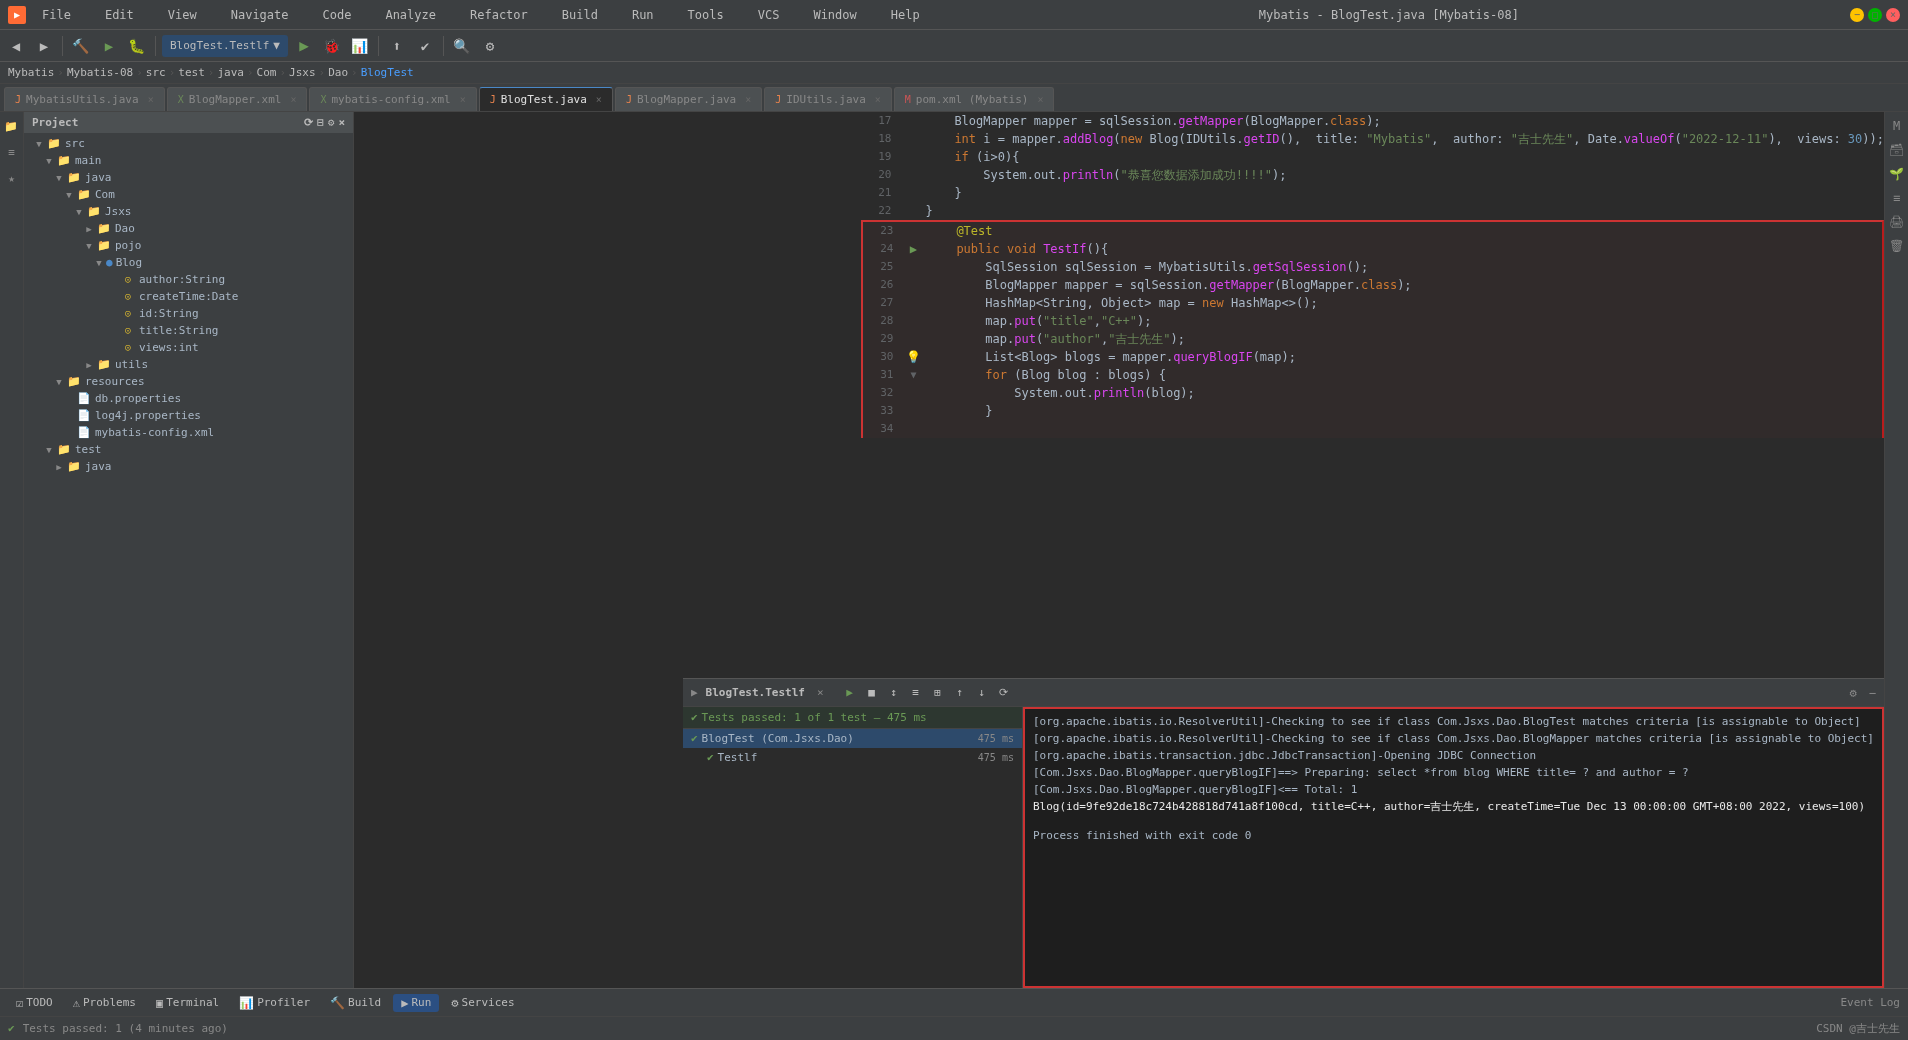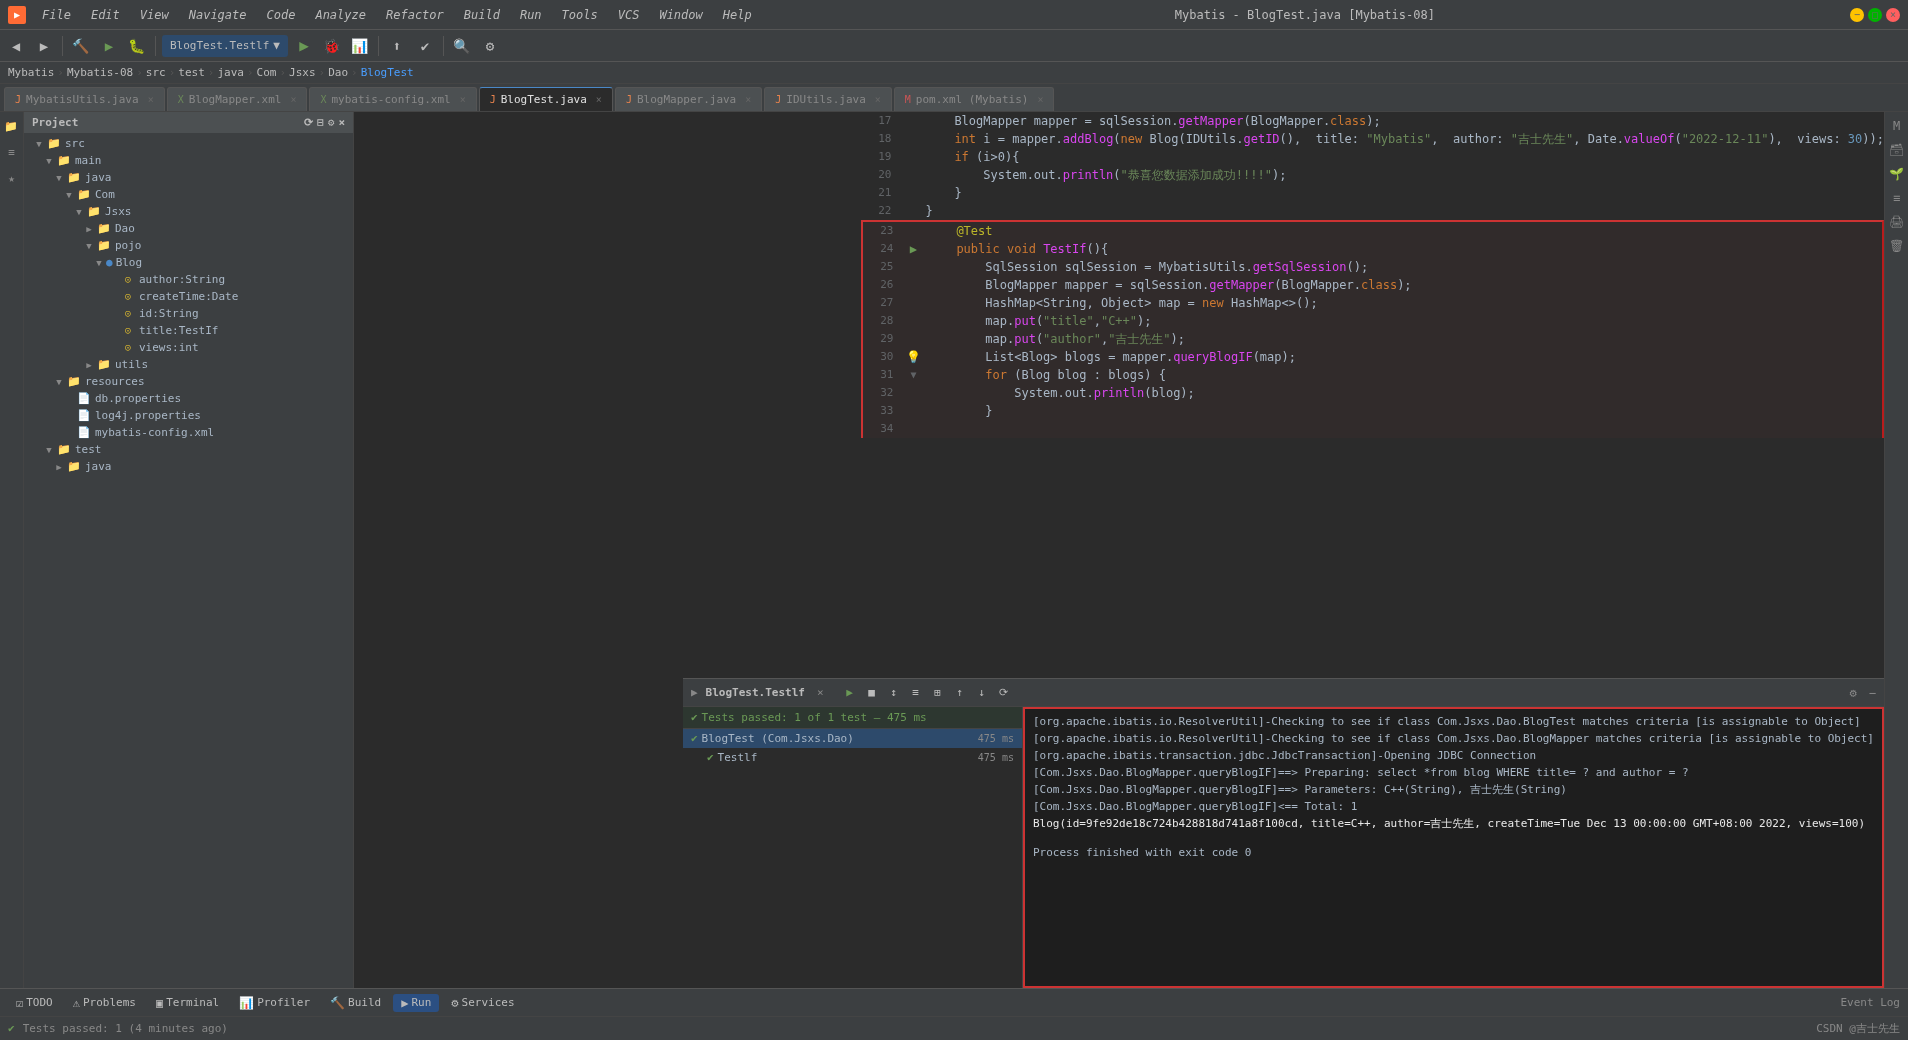--- a/index.html
+++ b/index.html
@@ -1,21 +1,21 @@
 <!DOCTYPE html>
 <html><head>
   <meta charset="utf-8">
   <style>
     * { margin: 0; padding: 0; box-sizing: border-box; }
     body { font-family: 'Consolas', 'Monaco', monospace; background: #2b2b2b; color: #a9b7c6; font-size: 12px; overflow: hidden; width: 1908px; height: 1040px; }
 
     
     #titlebar { background: #3c3f41; height: 30px; display: flex; align-items: center; padding: 0 8px; border-bottom: 1px solid #555; }
     #titlebar .logo { width: 18px; height: 18px; background: #ff6b35; border-radius: 2px; margin-right: 8px; display: flex; align-items: center; justify-content: center; font-size: 10px; color: white; font-weight: bold; }
-    #menubar { display: flex; gap: 4px; font-size: 12px; font-style: italic; }
+    #menubar { display: flex; gap: 18px; font-size: 12px; }
     #menubar span { padding: 2px 8px; cursor: pointer; color: #bbbbbb; }
     #wintitle { flex: 1; text-align: center; font-size: 12px; color: #bbbbbb; }
     .winbuttons { display: flex; gap: 4px; }
     .winbtn { width: 14px; height: 14px; border-radius: 50%; font-size: 10px; display: flex; align-items: center; justify-content: center; cursor: pointer; color: #666; }
     .winbtn.minimize { background: #ffc300; }
     .winbtn.maximize { background: #00b300; }
     .winbtn.close { background: #ff5f5f; }
 
     
     #toolbar { background: #3c3f41; height: 32px; display: flex; align-items: center; padding: 0 4px; border-bottom: 1px solid #555; gap: 4px; }
@@ -304,21 +304,21 @@
         <div class="tree-item">
           <span class="indent" style="padding-left:78px;"></span>
           <span class="arrow"> </span>
           <span class="icon field-icon">⊙</span>
           <span>id:String</span>
         </div>
         <div class="tree-item">
           <span class="indent" style="padding-left:78px;"></span>
           <span class="arrow"> </span>
           <span class="icon field-icon">⊙</span>
-          <span>title:TestIf</span>
+          <span>title:String</span>
         </div>
         <div class="tree-item">
           <span class="indent" style="padding-left:78px;"></span>
           <span class="arrow"> </span>
           <span class="icon field-icon">⊙</span>
           <span>views:int</span>
         </div>
         <div class="tree-item">
           <span class="indent" style="padding-left:54px;"></span>
           <span class="arrow">▶</span>
@@ -522,21 +522,20 @@
               <span class="test-check">✔</span>
               <span>Testlf</span>
               <span class="test-time">475 ms</span>
             </div>
           </div>
           <div id="run-right">
             <div class="log-line">[org.apache.ibatis.io.ResolverUtil]-Checking to see if class Com.Jsxs.Dao.BlogTest matches criteria [is assignable to Object]</div>
             <div class="log-line">[org.apache.ibatis.io.ResolverUtil]-Checking to see if class Com.Jsxs.Dao.BlogMapper matches criteria [is assignable to Object]</div>
             <div class="log-line">[org.apache.ibatis.transaction.jdbc.JdbcTransaction]-Opening JDBC Connection</div>
             <div class="log-line">[Com.Jsxs.Dao.BlogMapper.queryBlogIF]==&gt;  Preparing: select *from blog WHERE title= ? and author = ?</div>
-            <div class="log-line">[Com.Jsxs.Dao.BlogMapper.queryBlogIF]==&gt; Parameters: C++(String), 吉士先生(String)</div>
             <div class="log-line">[Com.Jsxs.Dao.BlogMapper.queryBlogIF]&lt;==       Total: 1</div>
             <div class="log-line highlight">Blog(id=9fe92de18c724b428818d741a8f100cd, title=C++, author=吉士先生, createTime=Tue Dec 13 00:00:00 GMT+08:00 2022, views=100)</div>
             <div style="height:12px;"></div>
             <div class="log-line">Process finished with exit code 0</div>
           </div>
         </div>
       </div>
     </div>
 
     <div id="right-sidebar">

